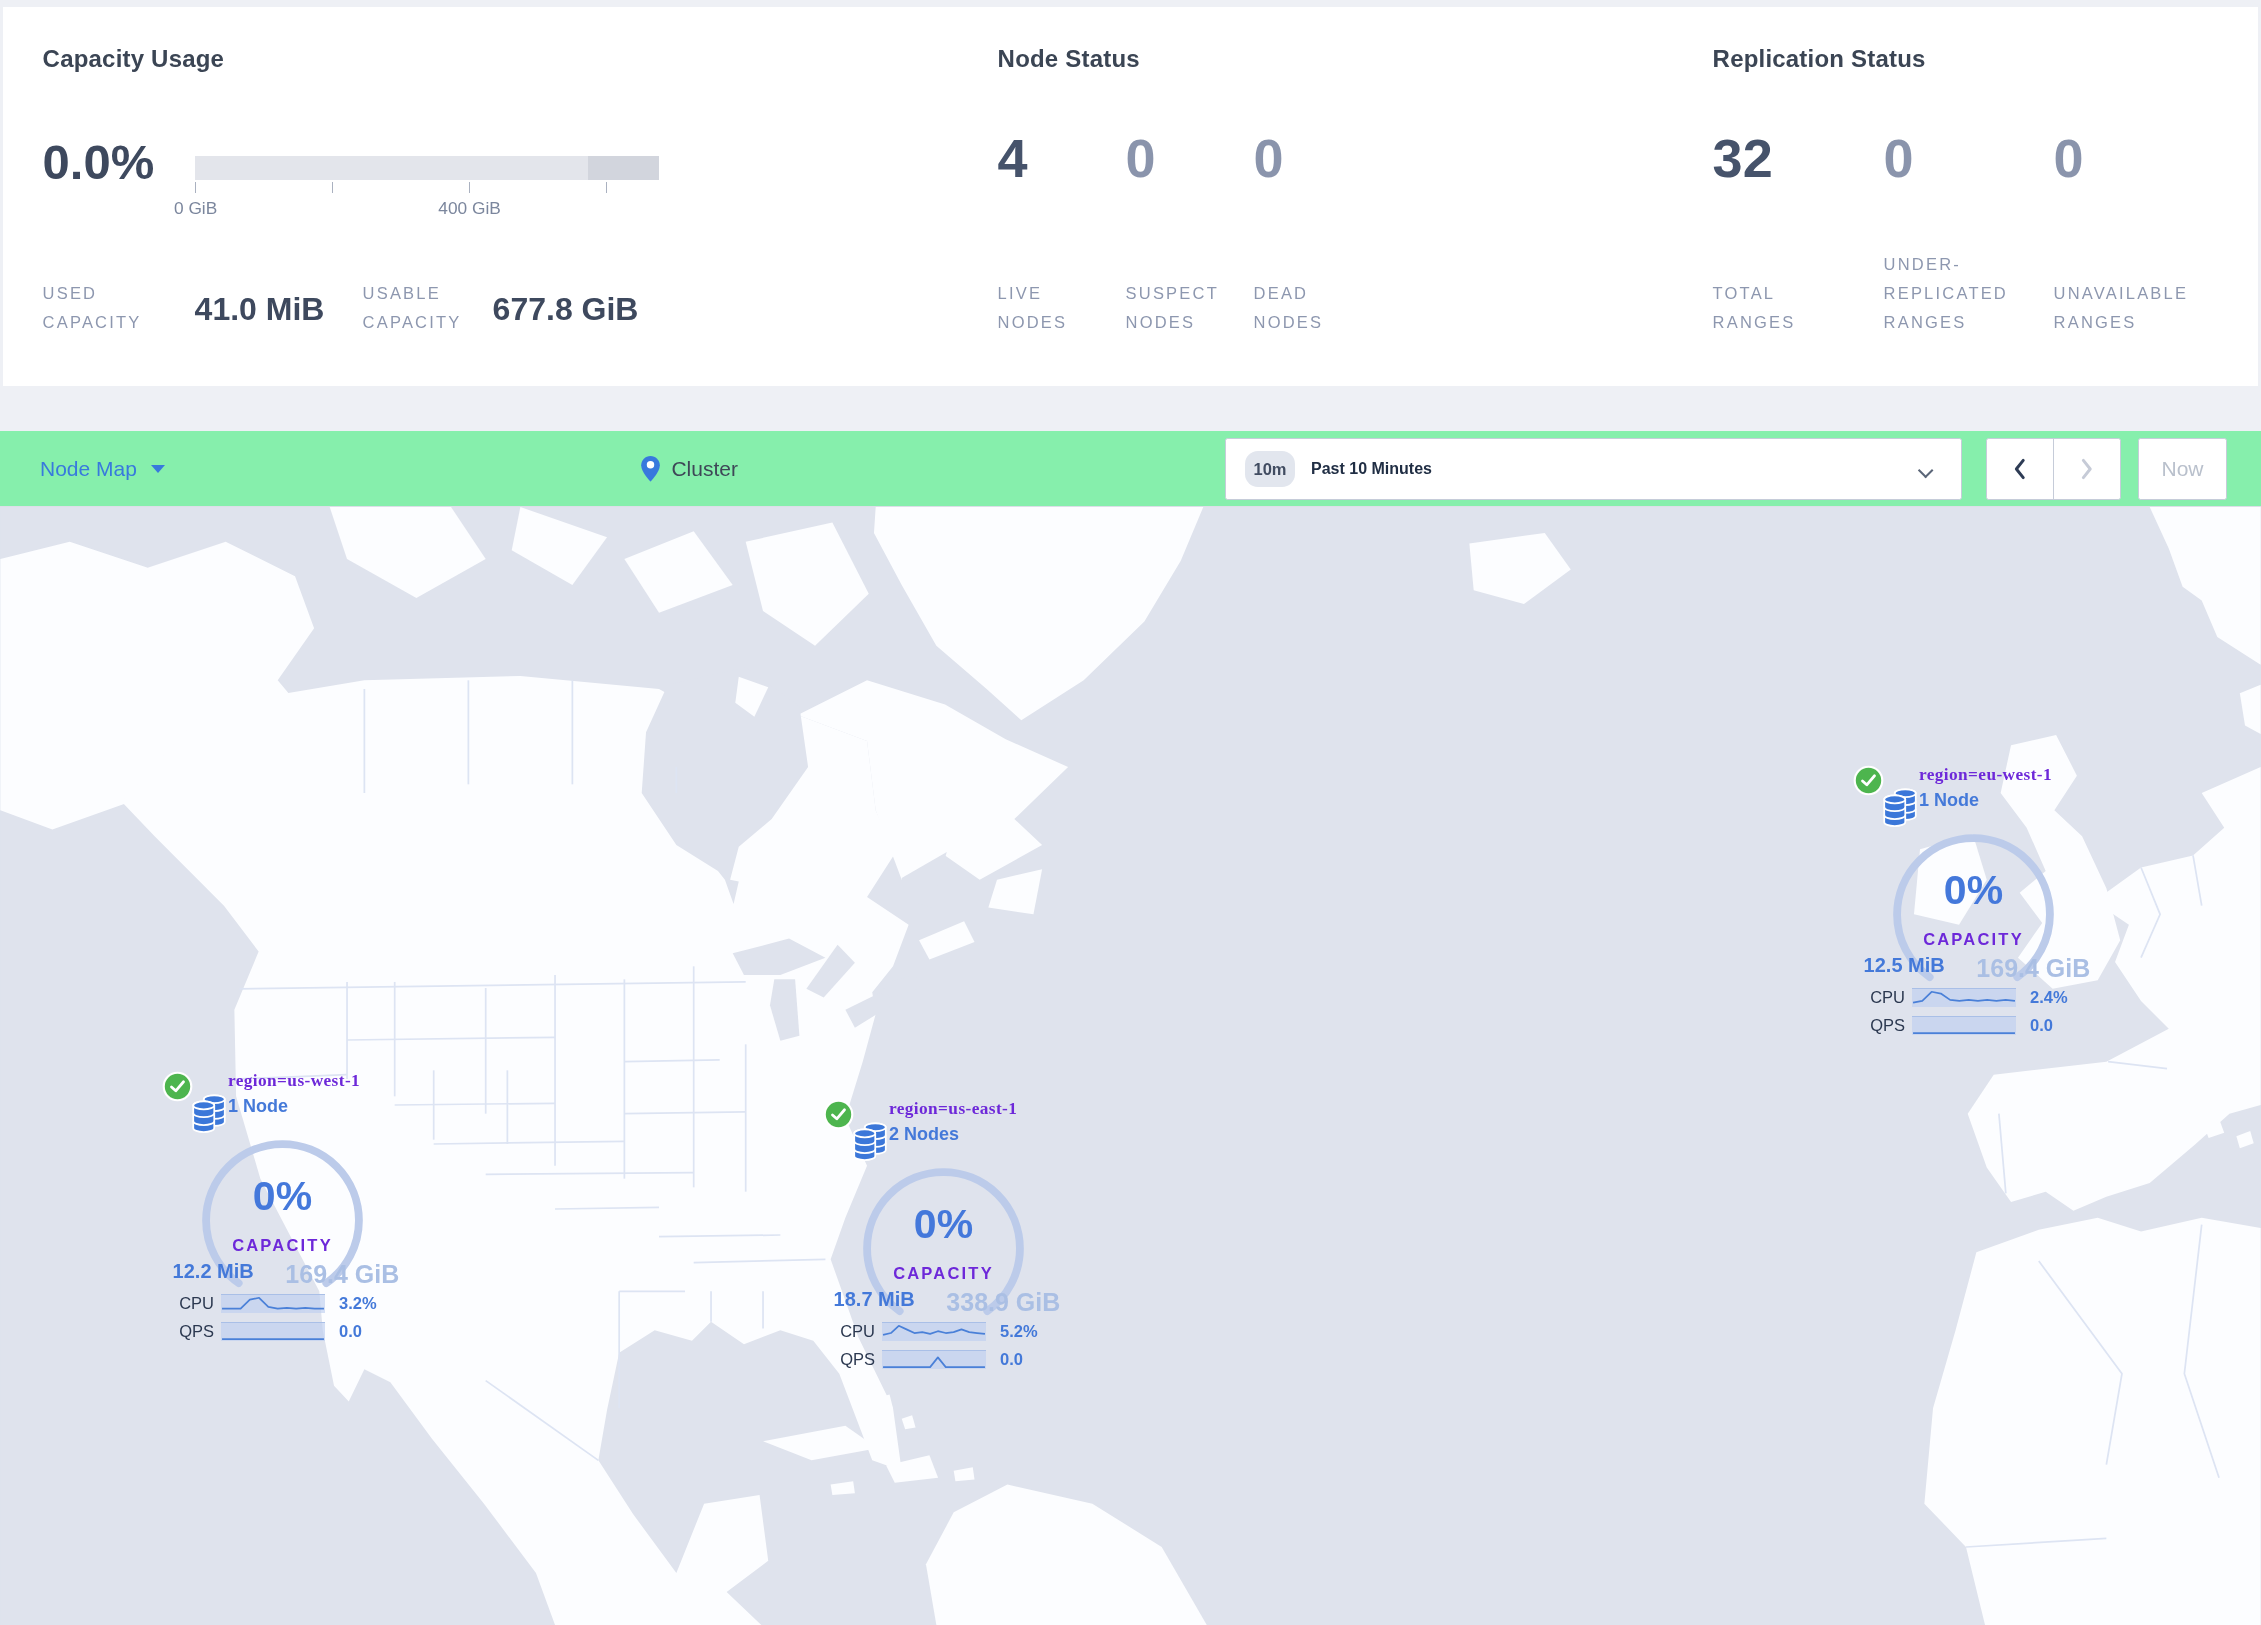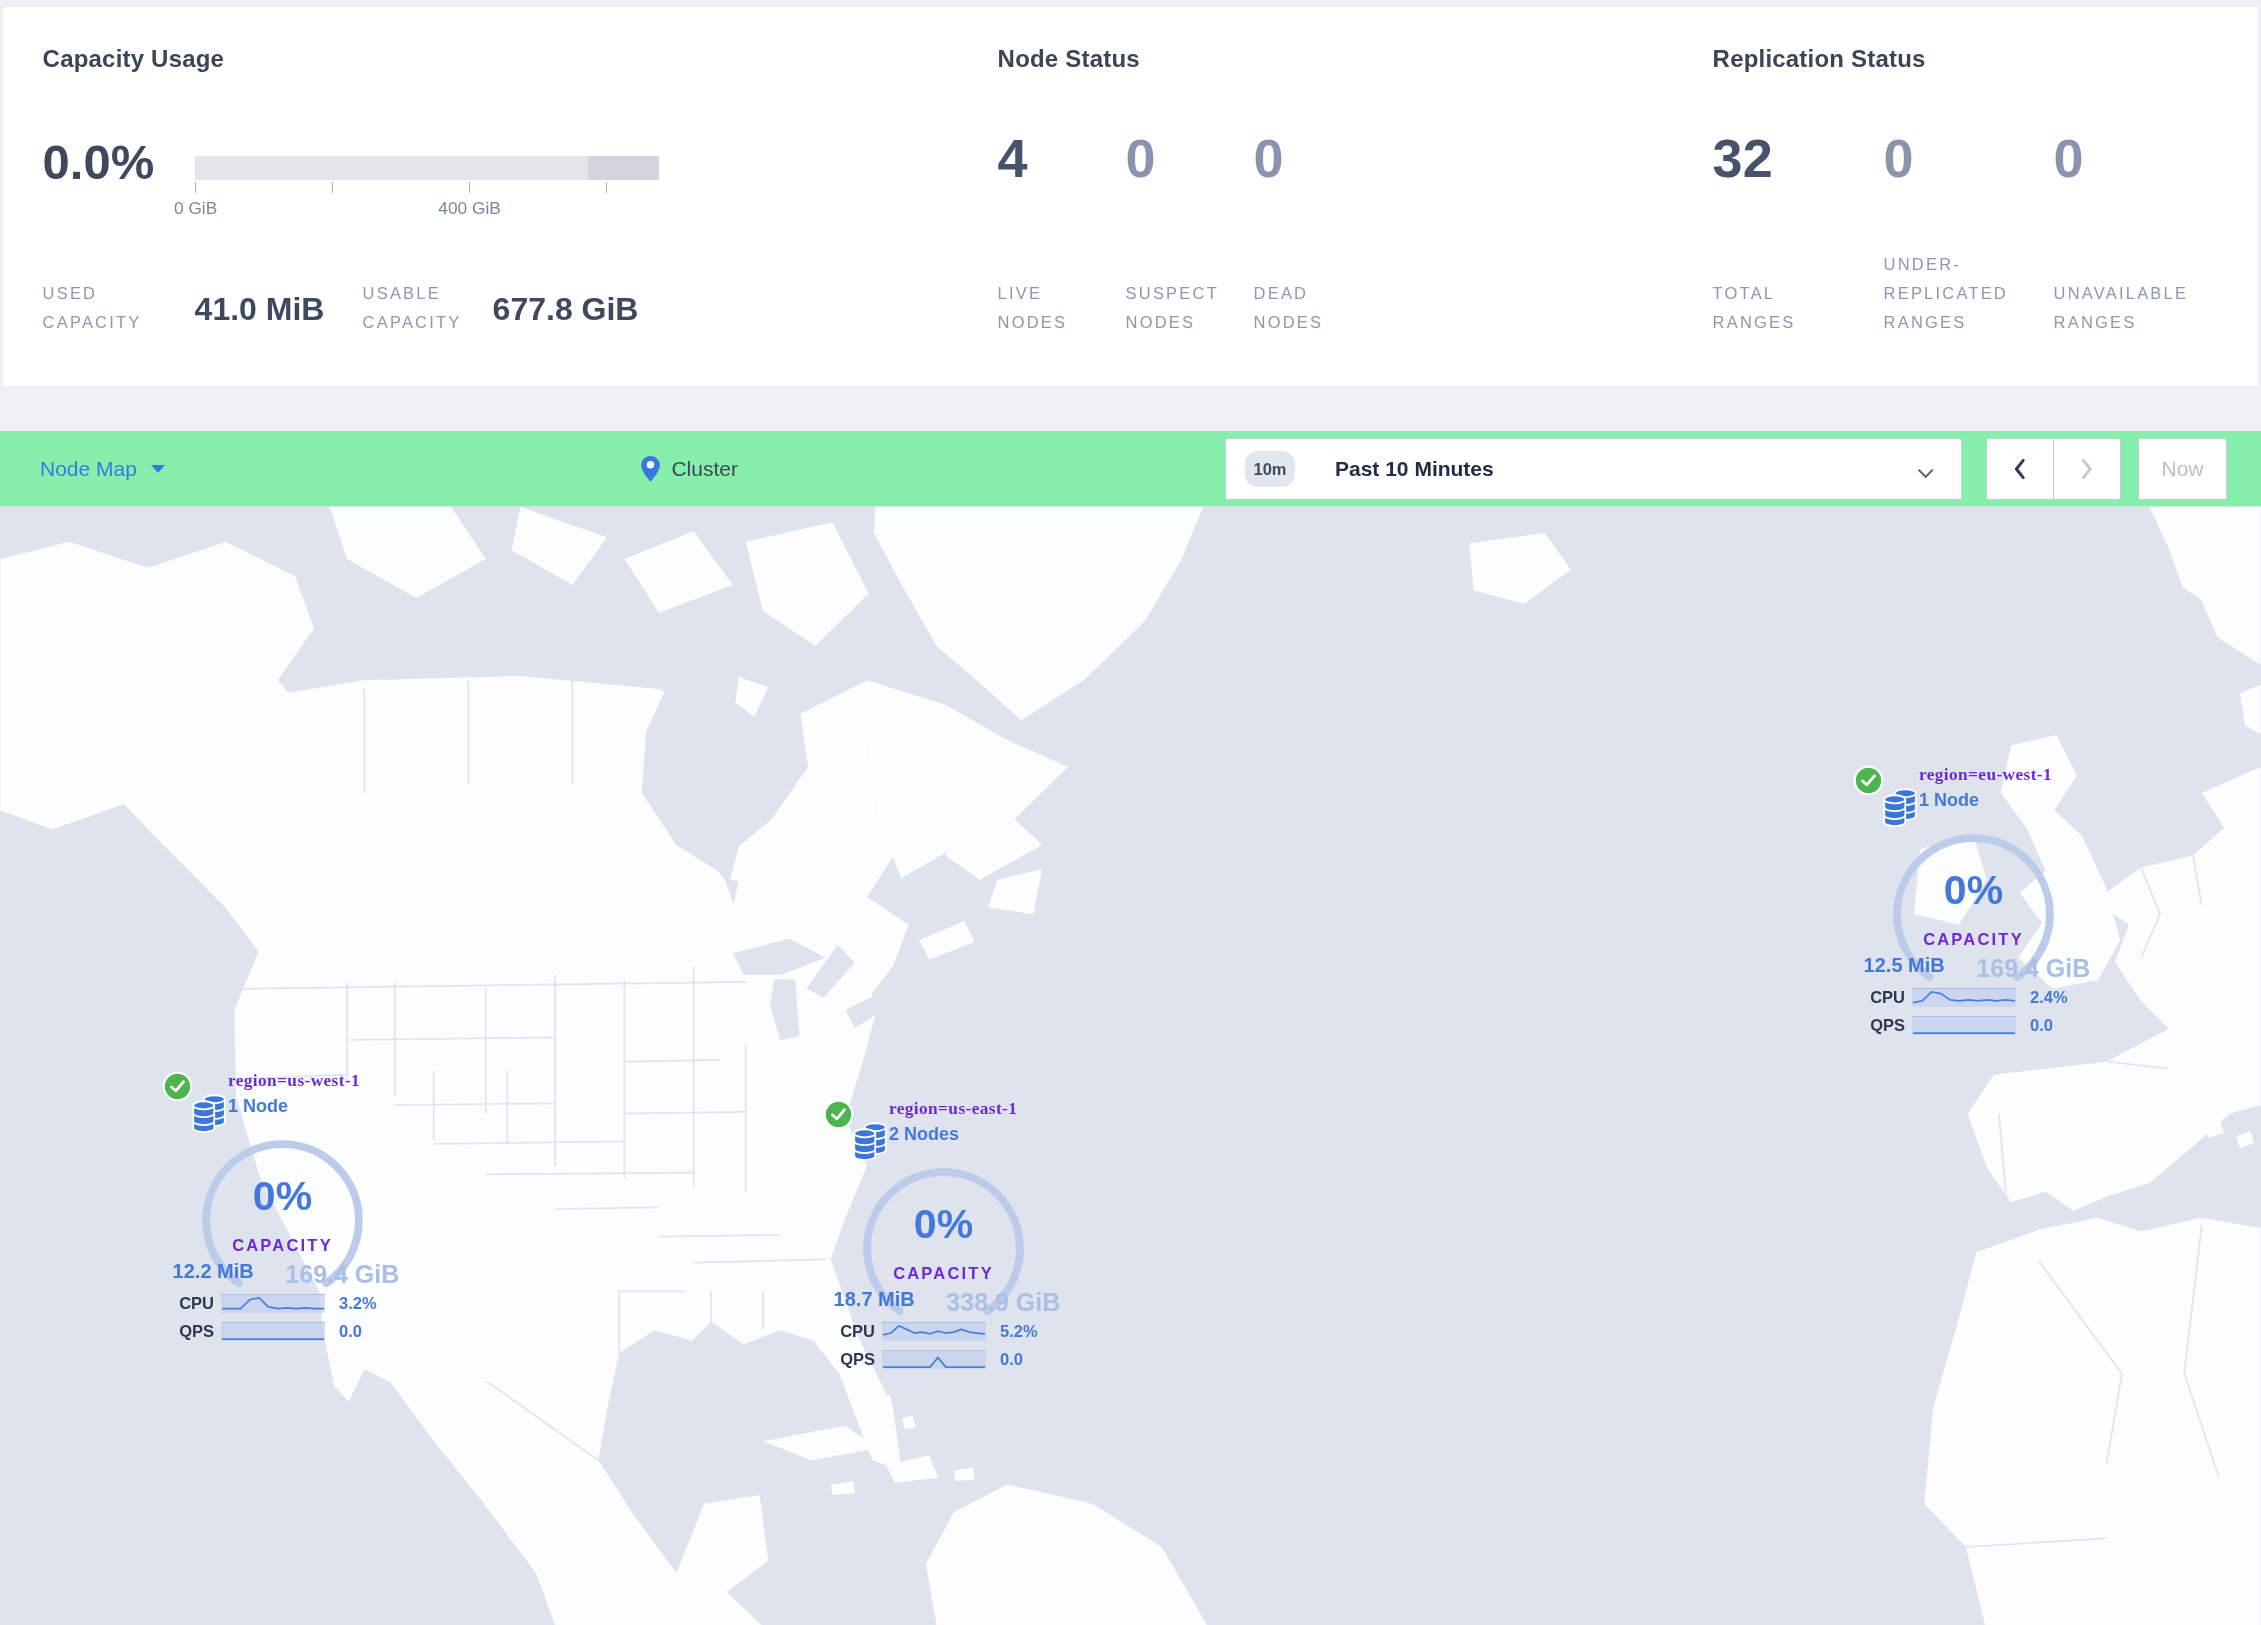--- a/index.html
+++ b/index.html
@@ -20,21 +20,21 @@
   .cap-tick { position:absolute; top:175px; width:1.7px; height:11.3px; background:#aab1c0; }
   .cap-tick-label { position:absolute; top:191px; width:104px; text-align:center; font-size:17.3px; color:#7b869d; }
 
   
   .toolbar { position:absolute; left:0; right:0; top:431px; height:76px; background:#86efac; border-bottom:0.9px solid #dcdfe8; }
   .view-select { position:absolute; left:40px; top:0; height:76px; display:flex; align-items:center; gap:14px; color:#3879dd; font-size:21px; cursor:pointer; }
   .tri-down { width:0; height:0; border-left:7px solid transparent; border-right:7px solid transparent; border-top:8.7px solid #3879dd; }
   .breadcrumb { position:absolute; left:640px; top:0; height:76px; display:flex; align-items:center; gap:10.4px; font-size:21px; color:#3e4757; }
   .time-box { position:absolute; left:1225px; top:7px; width:737px; height:62px; border:0.9px solid #c6ccd9; border-radius:2.6px; background:#fff; display:flex; align-items:center; cursor:pointer; }
   .time-badge { margin-left:19px; width:50px; height:36px; background:#e2e6ee; border-radius:13px; display:flex; align-items:center; justify-content:center; font-size:16.5px; font-weight:700; color:#414c61; }
-  .time-label { margin-left:40px; font-size:21px; font-weight:600; color:#202e44;text-align:right; }
+  .time-label { margin-left:16px; font-size:16px; font-weight:600; color:#202e44;text-align:right; }
   .chev-down { position:absolute; right:29.5px; top:26px; width:11.3px; height:11.3px; border-right:2.2px solid #5b6678; border-bottom:2.2px solid #5b6678; transform:rotate(45deg); }
   .pager { position:absolute; left:1986px; top:7px; width:135px; height:62px; border:0.9px solid #c6ccd9; border-radius:2.6px; background:#fff; display:flex; }
   .pager-half { flex:1; display:flex; align-items:center; justify-content:center; cursor:pointer; }
   .pager-half + .pager-half { border-left:0.9px solid #c6ccd9; }
   .now-btn { position:absolute; left:2138px; top:7px; width:89px; height:62px; border:0.9px solid #c6ccd9; border-radius:2.6px; background:#fff; display:flex; align-items:center; justify-content:center; font-size:21px; color:#b9c0cc; cursor:pointer; }
 
   
   .map-area { position:absolute; left:0; right:0; top:507px; height:1118px; background:#dfe3ed; }
   .map-area svg.world { position:absolute; left:0; top:0; }
 
@@ -44,21 +44,21 @@
   .marker .dbicon { position:absolute; left:31px; top:29.5px; }
   .marker .rname { position:absolute; left:71px; top:7px; font-family:Liberation Serif, serif; font-size:17.3px; font-weight:700; color:#6d28d9; letter-spacing:0.4px; white-space:nowrap; }
   .marker .rnodes { position:absolute; left:71px; top:32px; font-size:18px; font-weight:700; color:#4479d9; }
   .marker .gauge { position:absolute; left:43px; top:74px; }
   .marker .pct { position:absolute; left:0; width:251px; top:109px; text-align:center; font-size:41px; font-weight:700; color:#4478db; }
   .marker .caplabel { position:absolute; left:0; width:251px; top:166px; text-align:center; font-size:16.5px; font-weight:700; letter-spacing:2.2px; color:#6d28d9;margin-top:6px; }
   .marker .used { position:absolute; left:15.6px; top:196px; font-size:20px; font-weight:600; color:#4479d9; }
   .marker .usable { position:absolute; right:8.7px; top:196px; font-size:25px; font-weight:600; color:#aabfe4; }
   .spark-row { position:absolute; left:0; width:251px; height:21px; display:flex; align-items:center; }
   .spark-row.cpu { top:229px; } .spark-row.qps { top:257px; }
-  .spark-row .slabel { width:64px; text-align:right; padding-right:7px; font-size:16.5px; font-weight:700; color:#2b3850; }
+  .spark-row .slabel { width:64px; text-align:right; padding-right:7px; font-size:16.5px; font-weight:400; color:#2b3850; }
   .spark-band { width:104px; height:19px; background:rgba(190,207,240,.65); border-top:1.7px solid #a9bfe7; position:relative; }
   .spark-band svg { position:absolute; left:0; top:0; }
   .spark-row .sval { margin-left:14px; font-size:16.5px; font-weight:700; color:#4479d9; }
 </style>
 </head>
 <body>
 
 <div class="summary-panel">
 
   <div class="section-title" style="left:40px">Capacity Usage</div>

